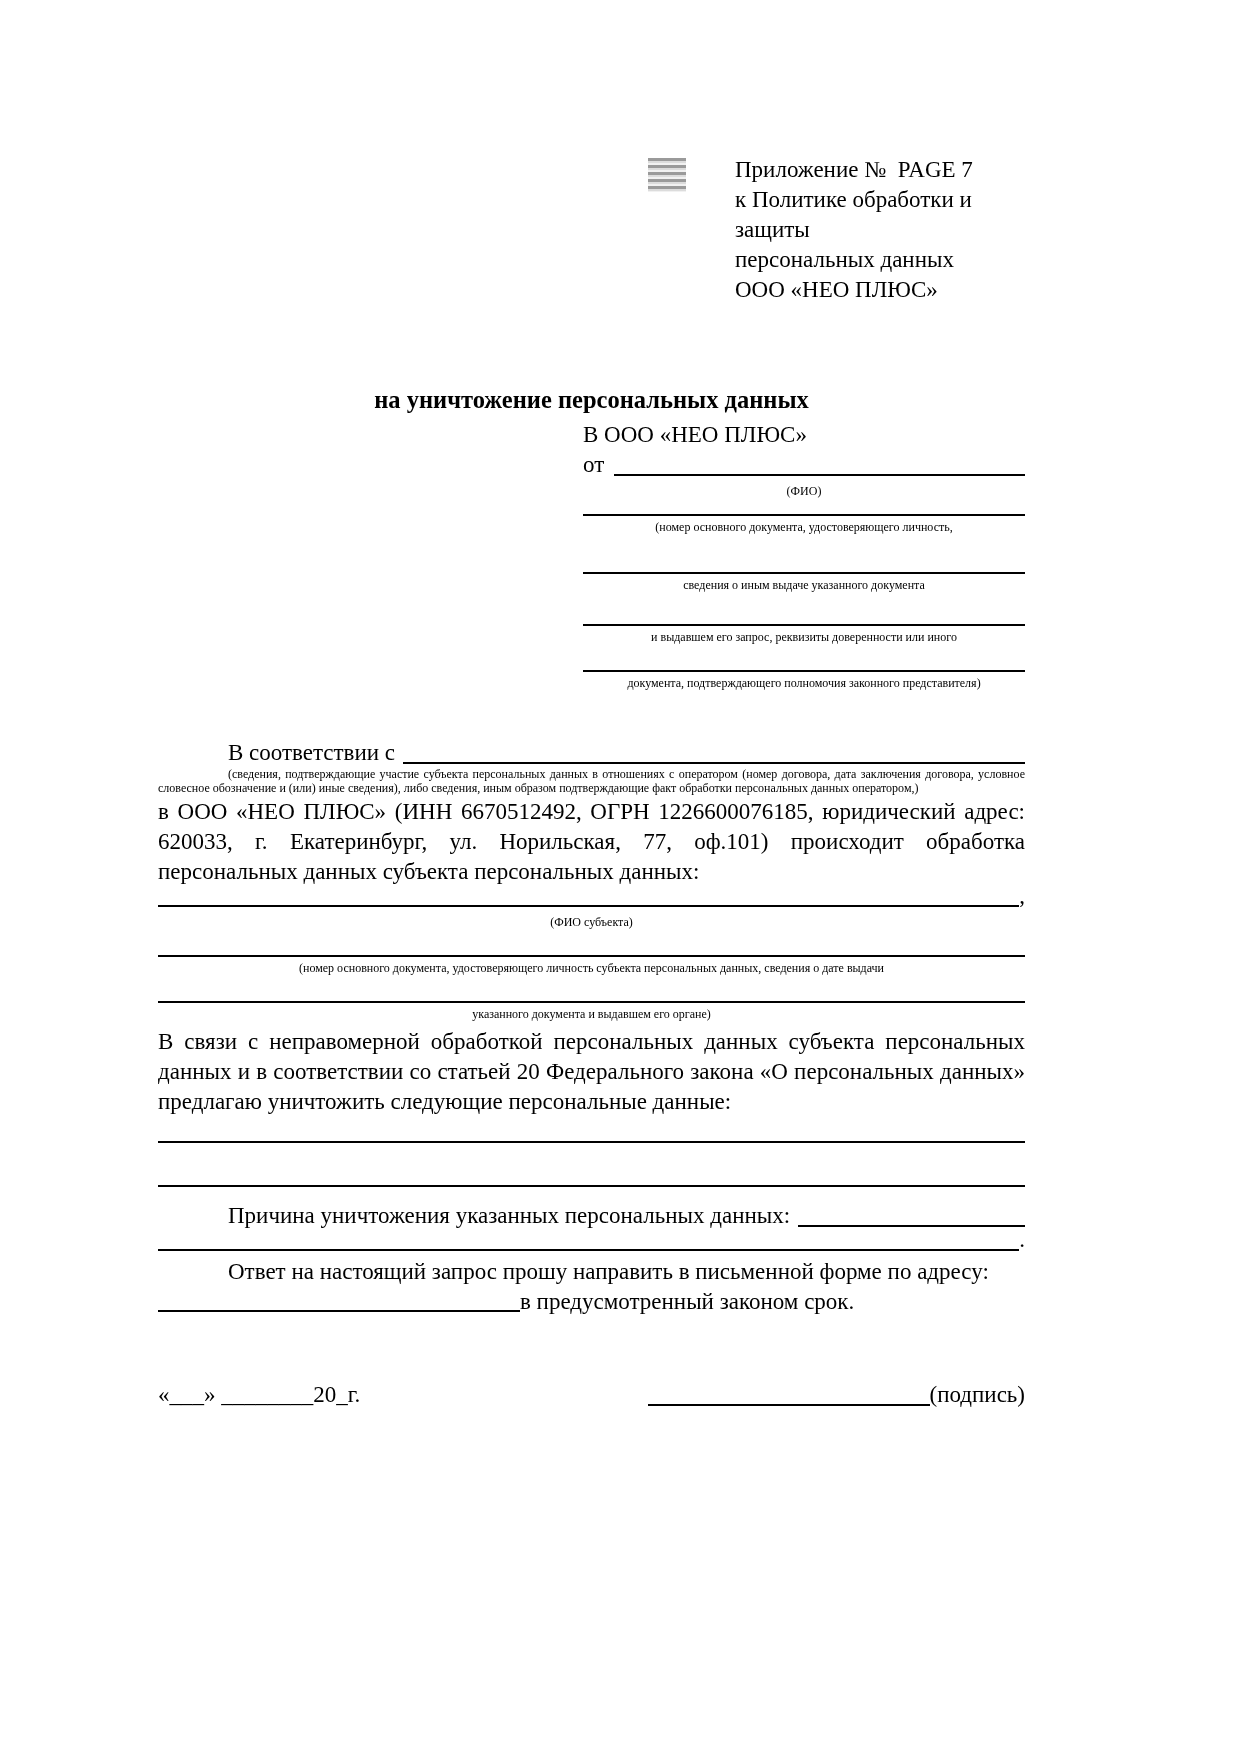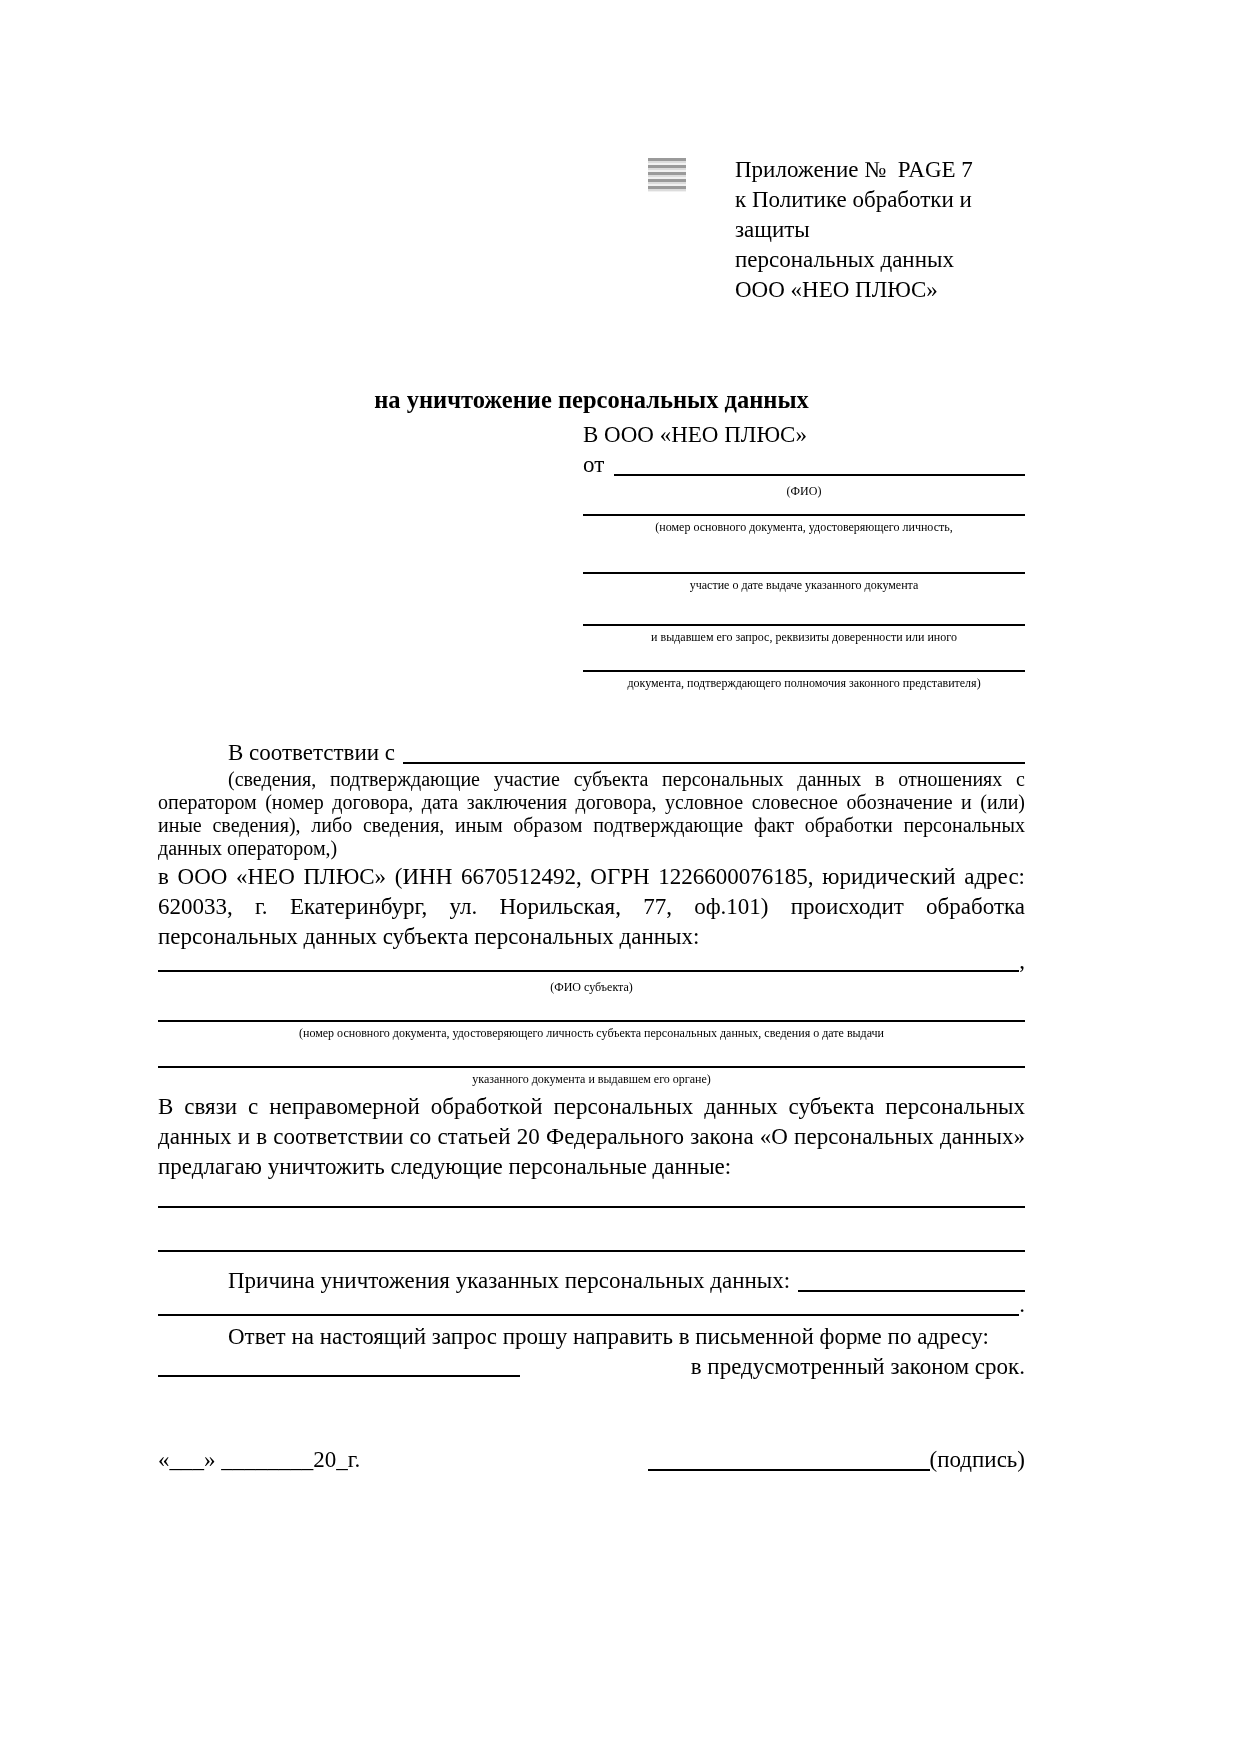--- a/index.html
+++ b/index.html
@@ -48,34 +48,34 @@
     text-align: center;
   }
   .pair-line { height: 12px; border-bottom: 2px solid #000; }
   .pl-1 { margin-top: 2px; }
   .pl-2 { margin-top: 24px; }
   .pl-3 { margin-top: 18px; }
   .pl-4 { margin-top: 12px; }
   .according-row { display: flex; margin-top: 44px; }
   .indent-label { margin-left: 70px; margin-right: 8px; white-space: nowrap; }
   .note {
-    font-size: 20px;
+    font-size: 12px;
     line-height: 1.16;
     text-align: justify;
     text-indent: 70px;
   }
   .para { margin-top: 2px; text-align: justify; }
   .full-line-row { display: flex; height: 24px; }
   .full-line { height: 24px; border-bottom: 2px solid #000; }
   .tall { height: 26px; }
   .gap18 { margin-top: 18px; }
   .reason-row { display: flex; margin-top: 14px; }
   .suffix { align-self: flex-end; }
   .reply1 { margin-top: 2px; text-indent: 70px; }
-  .reply2-row { display: flex; justify-content: space-between; }
+  .reply2-row { display: flex; }
   .address-line { width: 362px; border-bottom: 2px solid #000; margin-bottom: 4px; }
   .footer-row {
     margin-top: 64px;
     display: flex;
     justify-content: space-between;
     align-items: center;
   }
   .sign-group { display: flex; align-items: flex-end; }
   .sign-line { width: 282px; border-bottom: 2px solid #000; margin-bottom: 4px; }
 </style>
@@ -102,21 +102,21 @@
     <div class="from-row">
       <span class="from-label">от</span>
       <span class="fill-line"></span>
     </div>
     <div class="caption">(ФИО)</div>
 
     <div class="pair-line pl-1"></div>
     <div class="caption">(номер основного документа, удостоверяющего личность,</div>
 
     <div class="pair-line pl-2"></div>
-    <div class="caption">участие о дате выдаче указанного документа</div>
+    <div class="caption">сведения о иным выдаче указанного документа</div>
 
     <div class="pair-line pl-3"></div>
     <div class="caption">и выдавшем его запрос, реквизиты доверенности или иного</div>
 
     <div class="pair-line pl-4"></div>
     <div class="caption">документа, подтверждающего полномочия законного представителя)</div>
   </div>
 
   <div class="according-row">
     <span class="indent-label">В соответствии с</span>

